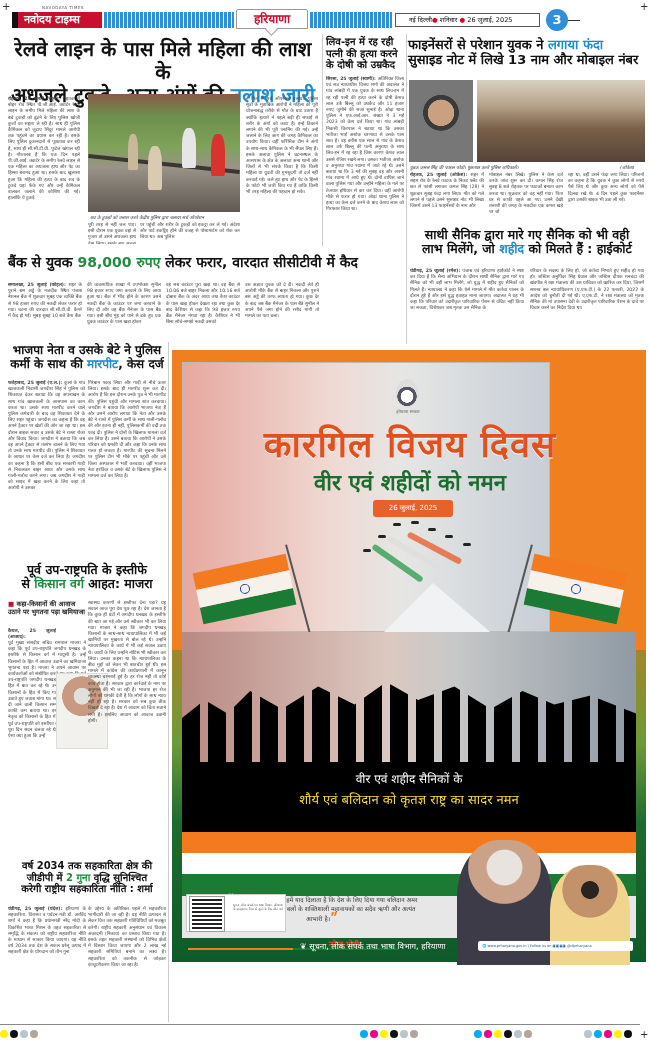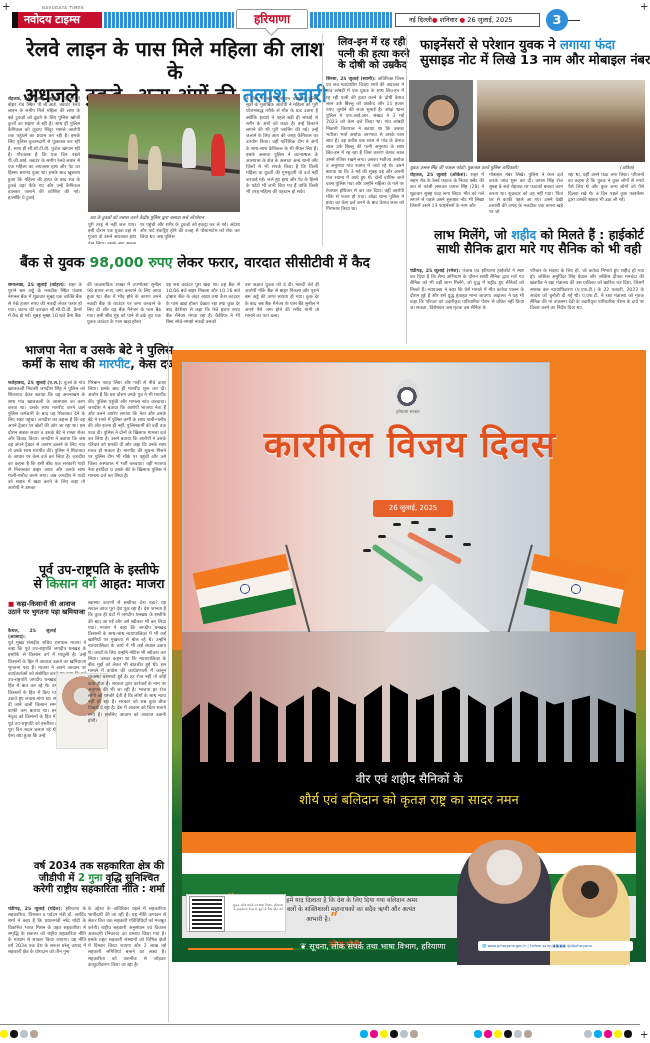--- a/index.html
+++ b/index.html
@@ -15,21 +15,21 @@
   .stripes.s1 { left: 104px; width: 130px; }
   .stripes.s2 { left: 310px; width: 82px; }
   .section-tab { position: absolute; left: 236px; top: 9px; width: 72px; height: 20px; border: 1px solid #999; background: #fff; color: #c8102e; font-weight: bold; font-size: 12px; text-align: center; line-height: 18px; border-radius: 2px 2px 0 0; }
   .section-tab::after { content: ""; position: absolute; left: 30px; bottom: -6px; width: 8px; height: 8px; background: #fff; border-right: 1px solid #999; border-bottom: 1px solid #999; transform: rotate(45deg); }
   .dateline { position: absolute; left: 395px; top: 13px; width: 145px; height: 14px; border: 1px solid #555; font-size: 6.5px; line-height: 12px; padding-left: 13px; color: #111; white-space: nowrap; }
   .dateline .dot { color: #c8102e; }
   .page-no { position: absolute; left: 546px; top: 9px; width: 22px; height: 22px; border-radius: 50%; background: #2f8fd8; color: #fff; font-weight: bold; font-size: 13px; text-align: center; line-height: 22px; }
   .page-no-line { position: absolute; left: 568px; top: 20px; width: 12px; height: 1px; background: #333; }
 
   
-  .hl { font-weight: bold; color: #111; line-height: 1.15; margin-left: 12px; }
+  .hl { font-weight: bold; color: #111; line-height: 1.15; }
   .hl .blue { color: #1f8ccf; }
   .hl .green { color: #1e8e3e; }
   .col { position: absolute; font-size: 4.6px; line-height: 6.2px; color: #444; text-align: justify; overflow: hidden; }
   .caption { position: absolute; font-size: 4.5px; color: #333; font-style: italic; }
 
   
   .photo { position: absolute; overflow: hidden; }
   .rail-photo { background: linear-gradient(180deg, #8a5a48 0%, #6d8e4c 18%, #7fa35a 45%, #9a9388 62%, #7e776f 80%, #5e5954 100%); }
   .rail-photo .track { position: absolute; left: 0; top: 58%; width: 100%; height: 4px; background: #3c3632; transform: rotate(6deg); }
   .person { position: absolute; border-radius: 40% 40% 10% 10%; }
@@ -132,22 +132,22 @@
 <div class="photo crowd-photo" style="left:477px;top:80px;width:168px;height:82px;"></div>
 <div class="caption" style="left:410px;top:164px;width:200px;">युवक कमल सिंह की फाइल फोटो। पूछताछ करते पुलिस अधिकारी।</div>
 <div class="caption" style="left:620px;top:164px;">(ओकेश)</div>
 <div class="col" style="left:410px;top:172px;width:74px;height:52px;">
   <b>रोहतक, 25 जुलाई (ओकेश):</b> <span>शहर में सहम रोड के रेलवे फाटक के निकट फ्लैट की छत से फांसी लगाकर कमल सिंह (28) ने शुक्रवार सुबह फंदा लगा लिया। मौत को गले लगाने से पहले उसने सुसाइड नोट भी लिखा जिसमें उसने 13 फाइनेंसरों के नाम और</span>
 </div>
 <div class="col" style="left:489px;top:172px;width:74px;height:52px;"><span>मोबाइल नंबर लिखे। पुलिस ने केस दर्ज करके जांच शुरू कर दी। कमल सिंह रोज सुबह 8 बजे रोहतक पर फाटकों बनाता काम करता था। शुक्रवार को वह नहीं गया। पिता घर से काफी पहले आ गए। उसने देखी तलाशी की जगह के नजदीक एक कमरा खड़े पर जो</span></div>
 <div class="col" style="left:568px;top:172px;width:76px;height:52px;"><span>रहा था, वहीं उसने फंदा लगा लिया। परिजनों का कहना है कि युवक ने कुछ लोगों से रुपये पैसे लिए थे और कुछ अन्य लोगों को पैसे दिलवा रखे थे। 4 दिन पहले कुछ फाइनेंसर द्वारा उसकी बाइक भी उठा ली गई।</span></div>
 
 <div class="hl" style="position:absolute;left:408px;top:228px;width:238px;font-size:12.5px;text-align:center;">
+  <div>साथी सैनिक द्वारा मारे गए सैनिक को भी वही</div>
   <div><span>लाभ मिलेंगे, जो </span><span class="blue">शहीद</span><span> को मिलते हैं : हाईकोर्ट</span></div>
-  <div>साथी सैनिक द्वारा मारे गए सैनिक को भी वही</div>
 </div>
 <div class="col" style="left:410px;top:268px;width:114px;height:74px;">
   <b>चंडीगढ़, 25 जुलाई (रमेश):</b> <span>पंजाब एवं हरियाणा हाईकोर्ट ने स्पष्ट कर दिया है कि सैन्य अभियान के दौरान साथी सैनिक द्वारा मारे गए सैनिक को भी वही लाभ मिलेंगे, जो युद्ध में शहीद हुए सैनिकों को मिलते हैं। न्यायालय ने कहा कि ऐसे मामले में मौत कर्तव्य पालन के दौरान हुई है और इसे युद्ध हताहत माना जाएगा। अदालत ने यह भी कहा कि परिवार को उदारीकृत पारिवारिक पेंशन से वंचित नहीं किया जा सकता, विशेषकर जब मृतक उस सैनिक के</span>
 </div>
 <div class="col" style="left:530px;top:268px;width:114px;height:74px;"><span>परिवार के सदस्य के लिए हो, जो कर्तव्य निभाते हुए शहीद हो गया हो। जस्टिस अनुपिंदर सिंह ग्रेवाल और जस्टिस दीपक मनचंदा की खंडपीठ ने रक्षा मंत्रालय की उस याचिका को खारिज कर दिया, जिसमें सशस्त्र बल न्यायाधिकरण (ए.एफ.टी.) के 22 फरवरी, 2022 के आदेश को चुनौती दी गई थी। ए.एफ.टी. ने रक्षा मंत्रालय को मृतक सैनिक की मां उपासना देवी के उदारीकृत पारिवारिक पेंशन के दावे पर विचार करने का निर्देश दिया था।</span></div>
 
 <div class="hl" style="position:absolute;left:8px;top:254px;width:312px;font-size:14px;text-align:center;white-space:nowrap;">
   <span>बैंक से युवक </span><span class="green">98,000 रुपए</span><span> लेकर फरार, वारदात सीसीटीवी में कैद</span>
 </div>
 <div class="col" style="left:8px;top:282px;width:74px;height:56px;">
@@ -190,20 +190,21 @@
 </div>
 <div class="col" style="left:88px;top:906px;width:78px;height:116px;"><span>के उद्देश्य के अतिरिक्त पहले में सहकारिता भागीदारी की जा रही है। यह नीति उत्पादन से लेकर वित्त तक सहकारी गतिविधियों को मजबूत करेगी। राष्ट्रीय सहकारी अनुसंधान एवं विकास अकादमी (निकाय) का प्रस्ताव किया गया है। इसके तहत सहकारी संस्थानों को विभिन्न क्षेत्रों में विस्तार किया जाएगा और 2 लाख नई सहकारी समितियां बनाने का लक्ष्य है। सहकारिता को तकनीक से जोड़कर कंप्यूटरीकरण किया जा रहा है।</span></div>
 
 <div class="ad-frame">
   <div class="bottom-green"></div>
 
   <div class="ad-inner">
     <div class="emblem"></div>
     <div class="gov-label">हरियाणा सरकार</div>
     <div class="ad-title">कारगिल विजय दिवस</div>
+    <div class="ad-sub">वीर एवं शहीदों को नमन</div>
     <div class="ad-date">26 जुलाई, 2025</div>
 
     <div class="smoke" style="left:190px;top:180px;width:60px;background:#2a9a4a;transform:rotate(35deg);"></div>
     <div class="smoke" style="left:205px;top:172px;width:60px;background:#dddddd;transform:rotate(30deg);"></div>
     <div class="smoke" style="left:225px;top:168px;width:60px;background:#e85a2a;transform:rotate(28deg);"></div>
     <div class="jet" style="left:195px;top:172px;"></div>
     <div class="jet" style="left:210px;top:160px;"></div>
     <div class="jet" style="left:228px;top:158px;"></div>
     <div class="jet" style="left:245px;top:165px;"></div>
     <div class="jet" style="left:262px;top:172px;"></div>

